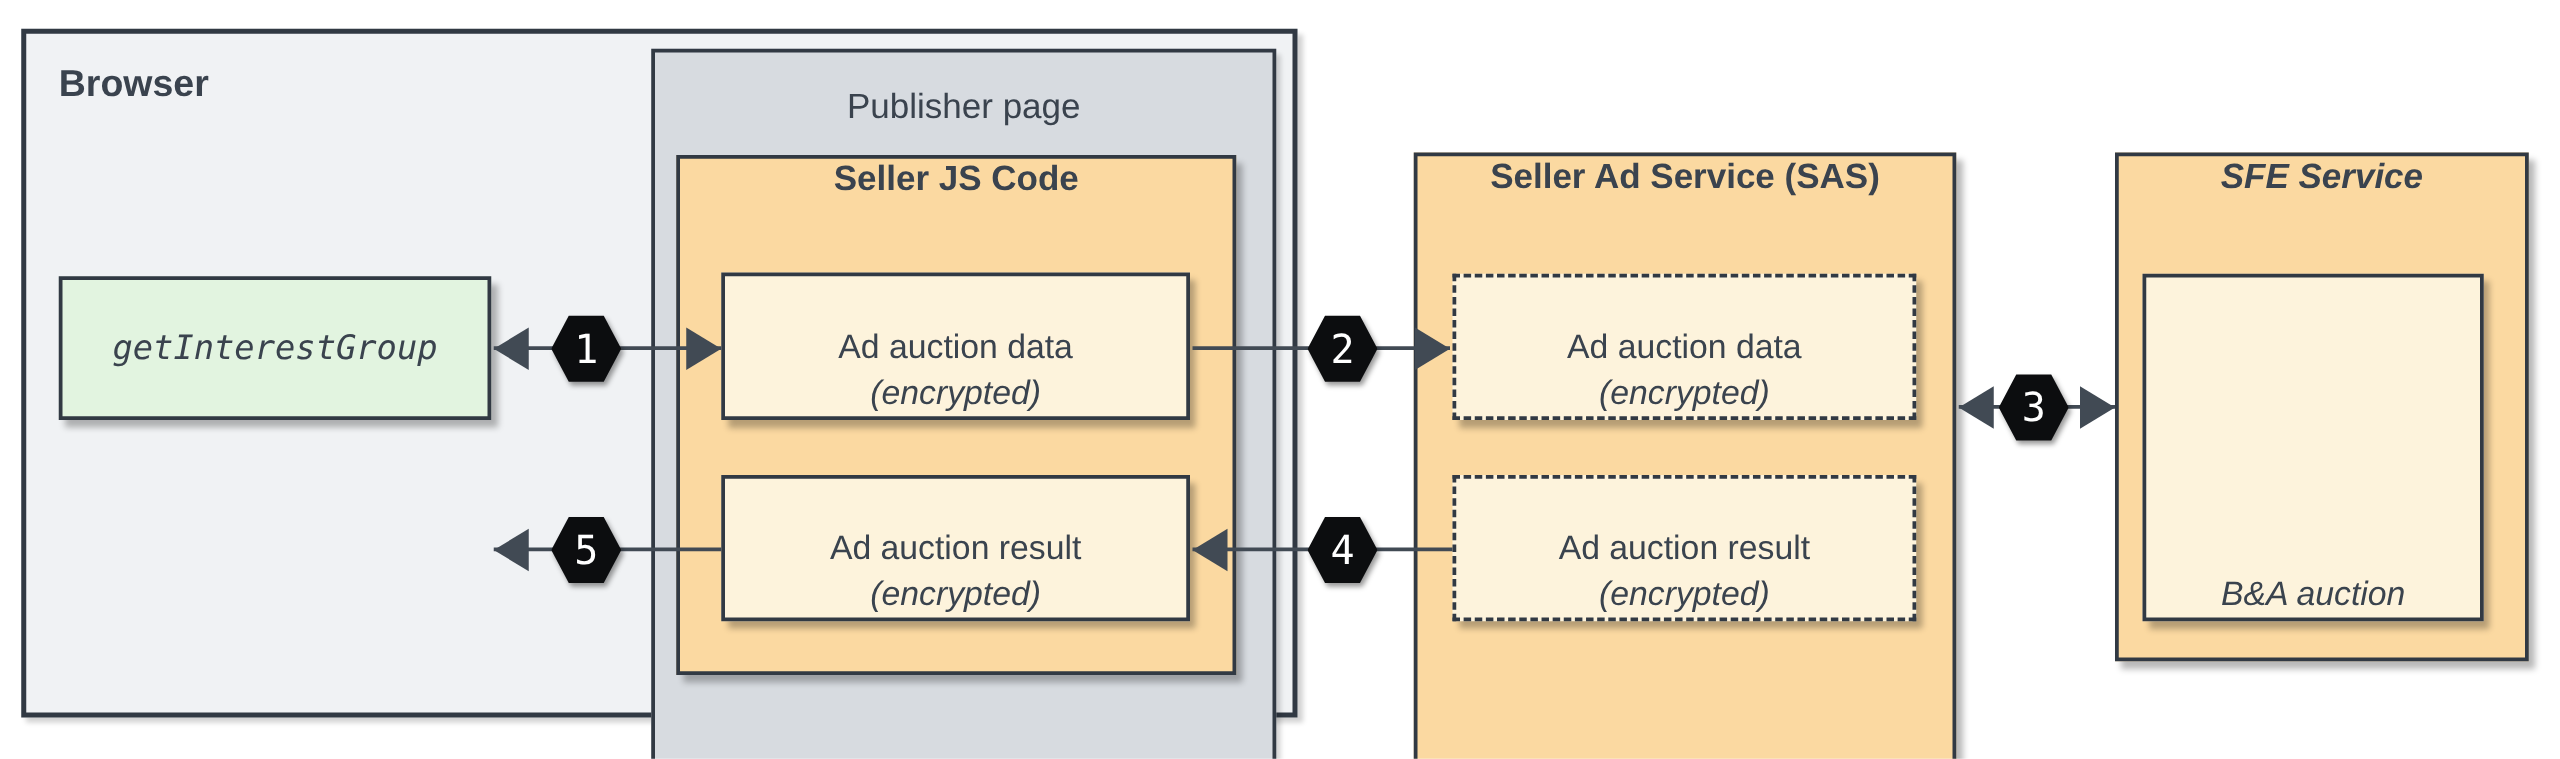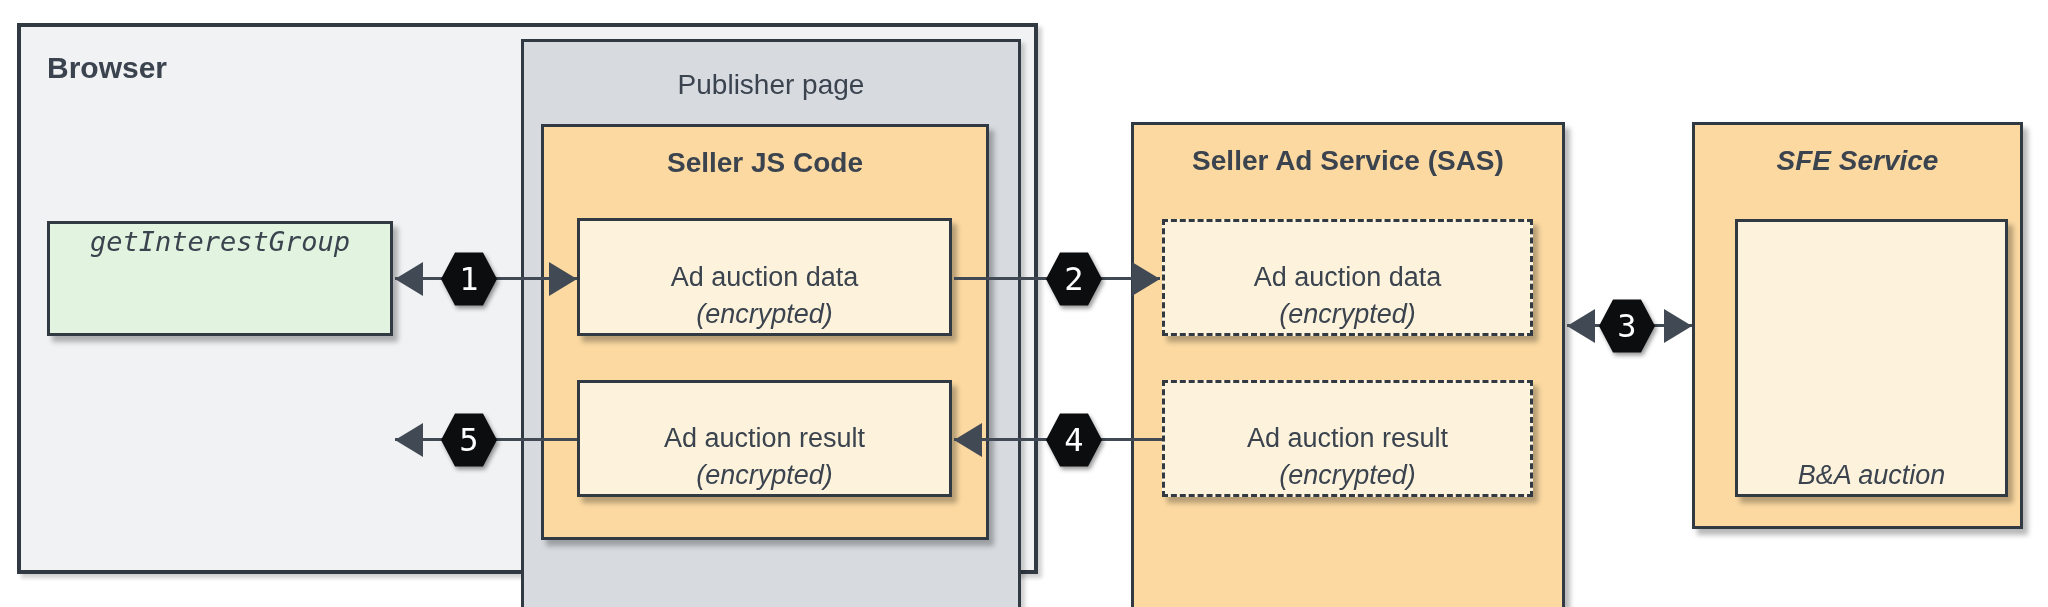--- a/index.html
+++ b/index.html
@@ -20,51 +20,51 @@
   .browser { left: 17px; top: 23px; width: 1021px; height: 551px; border-width: 4px; background: var(--browser-bg, #f0f2f4); text-decoration: underline; }
   .browser-label { position: absolute; left: 26px; top: 24px; font-size: 30px; font-weight: bold; }
 
   
   .publisher { left: 500px; top: 12px; width: 500px; height: 586px; background: var(--publisher-bg, #d7dbe0); }
   .publisher-label { margin-top: 27px; text-align: center; font-size: 28px; }
 
   
   .seller-js { left: 17px; top: 82px; width: 448px; height: 416px; background: var(--service-orange, #fbd9a1); }
 
-  .svc-title { margin-top: 20px; text-align: center; font-size: 28px; font-weight: bold; }
+  .svc-title { text-align: center; font-size: 28px; font-weight: bold; }
 
   
   .payload {
     background: var(--payload-cream, #fdf3dc);
     display: flex; flex-direction: column; align-items: center; justify-content: flex-end;
     font-size: 27px; line-height: 37px; text-align: center;
   }
   .payload .sub { font-style: italic; }
   .sjs-data   { left: 33px; top: 91px;  width: 375px; height: 118px; }
   .sjs-result { left: 33px; top: 253px; width: 375px; height: 117px; }
 
   
   .api {
     background: var(--api-green, #e2f4e0);
-    display: flex; flex-direction: column; align-items: center; justify-content: space-between;
+    display: flex; flex-direction: column; align-items: center; justify-content: center;
     font-family: "DejaVu Sans Mono", monospace; font-style: italic;
     font-size: 27px; line-height: 35px; text-align: center;
   }
   .api-1 { left: 26px; top: 194px; width: 346px; height: 115px; }
   .api-2 { left: 26px; top: 356px; width: 346px; height: 114px; }
 
   
   .sas { left: 1131px; top: 122px; width: 434px; height: 528px; background: var(--service-orange, #fbd9a1); }
   .dashed { border-style: dashed; }
   .sas-data   { left: 28px; top: 94px;  width: 371px; height: 117px; }
   .sas-result { left: 28px; top: 255px; width: 371px; height: 117px; }
 
   
   .sfe { left: 1692px; top: 122px; width: 331px; height: 407px; background: var(--service-orange, #fbd9a1); font-style: italic; }
-  .ba-box { left: 40px; top: 94px; width: 273px; height: 278px; }
+  .ba-box { left: 19px; top: 94px; width: 273px; height: 278px; }
 
   
   .line { position: absolute; height: 3px; background: var(--arrow, #414a54); }
   .a1 { left: 395px;  top: 277px; width: 182px; }
   .a2 { left: 954px;  top: 277px; width: 206px; }
   .a3 { left: 1567px; top: 324px; width: 125px; }
   .a4 { left: 954px;  top: 438px; width: 208px; }
   .a5 { left: 395px;  top: 438px; width: 182px; }
 
   .tri { position: absolute; width: 0; height: 0; border-top: 17px solid transparent; border-bottom: 17px solid transparent; }

